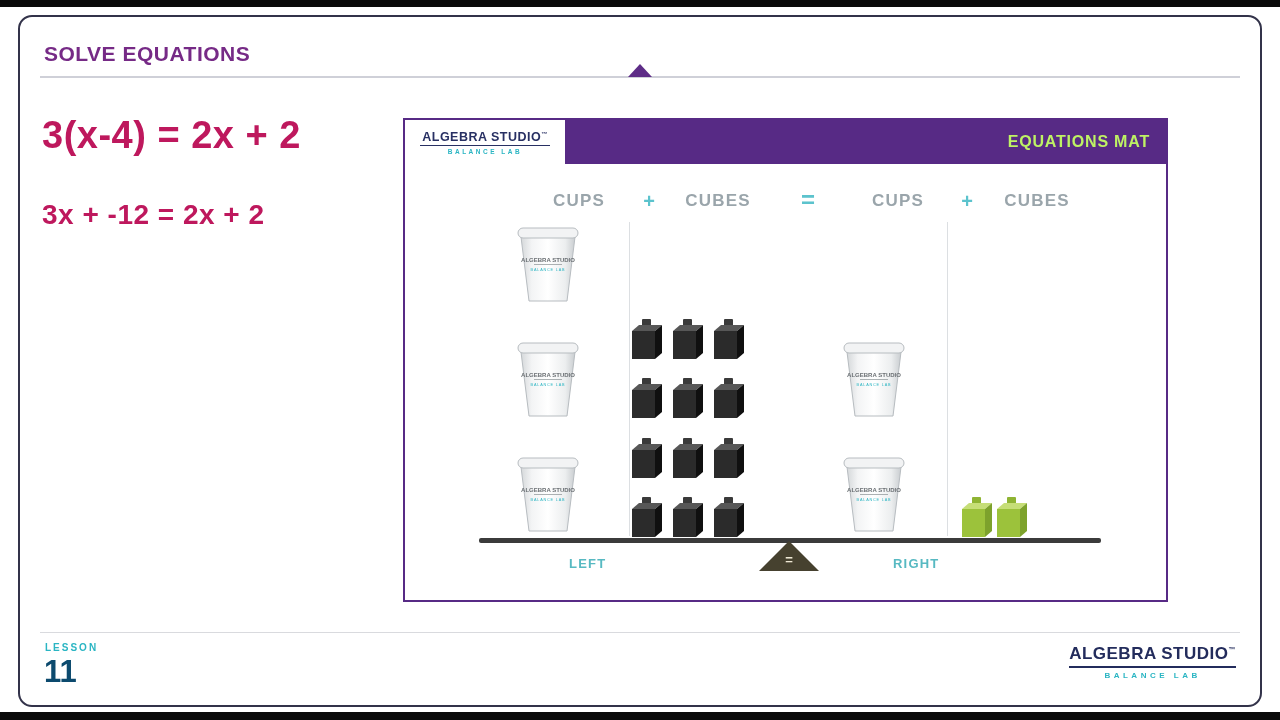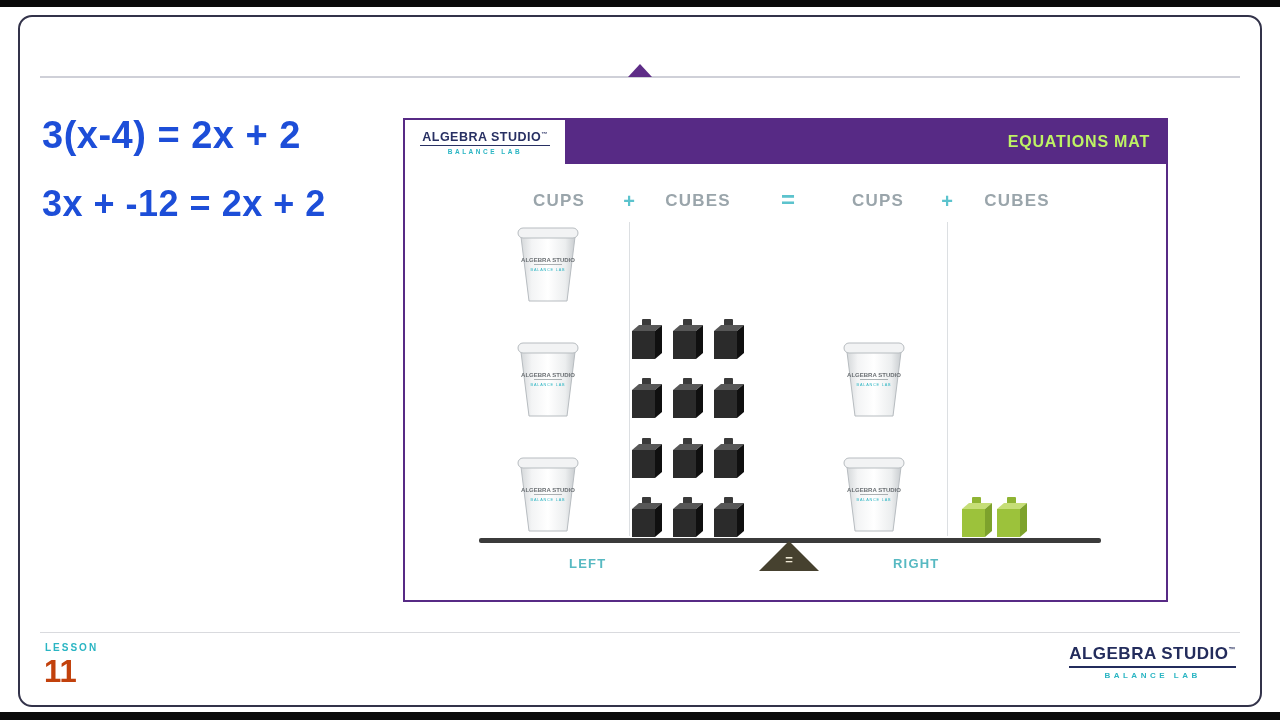--- a/index.html
+++ b/index.html
@@ -7,64 +7,65 @@
   .slide { position:relative; width:1280px; height:720px; background:#ffffff; overflow:hidden; }
   .bar-top { position:absolute; left:0; top:0; width:100%; height:7px; background:#0a0a0a; }
   .bar-bottom { position:absolute; left:0; bottom:0; width:100%; height:8px; background:#0a0a0a; }
   .frame { position:absolute; left:18px; right:18px; top:15px; bottom:13px; border:2px solid #33334a; border-radius:14px; pointer-events:none; }
 
   .title-left { position:absolute; left:44px; top:42px; font-size:21px; font-weight:800; letter-spacing:0.5px; color:#762a86; }
   .title-right { position:absolute; right:46px; top:42px; font-size:21px; font-weight:800; letter-spacing:0.5px; color:#29b6c5; }
   .rule { position:absolute; left:40px; right:40px; top:76px; height:2px; background:#cfd0d8; }
   .rule-tri { position:absolute; left:628px; top:64px; width:0; height:0; border-left:12px solid transparent; border-right:12px solid transparent; border-bottom:13px solid #5e2d87; }
 
-  .equations { position:absolute; left:42px; top:114px; color:#1d4ed8; }
+  .equations { position:absolute; left:42px; top:114px; color:#be185d; }
   .eq1 { font-size:38px; font-weight:700; letter-spacing:0.5px; }
-  .eq2 { font-size:36px; font-weight:700; letter-spacing:0.5px; margin-top:26px; }
+  .eq2 { font-size:28px; font-weight:700; letter-spacing:0.5px; margin-top:42px; }
 
   .mat { position:absolute; left:403px; top:118px; width:765px; height:484px; border:2px solid #572a85; background:#fff; }
   .mat-header { display:flex; height:44px; background:#572a85; }
   .mat-logo { width:160px; height:100%; background:#ffffff; display:flex; flex-direction:column; align-items:center; justify-content:center; }
   .mat-logo .logo-main { font-size:12.5px; font-weight:800; color:#283063; letter-spacing:0.5px; border-bottom:1.5px solid #283063; padding:0 2px 1px; }
   .mat-logo .logo-main sup { font-size:6px; }
   .mat-logo .logo-sub { font-size:6.5px; letter-spacing:2.5px; color:#2ab5c3; margin-top:2px; font-weight:700; }
   .mat-title { flex:1; display:flex; align-items:center; justify-content:flex-end; padding-right:16px; color:#bef264; font-size:16px; font-weight:800; letter-spacing:0.8px; }
   .mat-body { position:relative; width:100%; height:436px; background:#fff; }
 
-  .ch { position:absolute; transform:translateX(-50%); top:27px; font-weight:700; letter-spacing:1.2px; color:#9aa5ab; font-size:17px; }
+  .ch { position:absolute; transform:translateX(-50%); top:27px; font-weight:700; letter-spacing:1.2px; color:#9aa5ab; font-size:17px;margin-left:20px; }
   .ch.op { color:#5cc3cd; font-size:20px; letter-spacing:0; top:26px; }
   .ch.eqop { color:#5cc3cd; font-size:24px; font-weight:800; top:22px; letter-spacing:0; }
 
   .vline { position:absolute; top:58px; width:1px; height:314px; background:#dcdfe2; }
   .vline.l { left:224px; } .vline.r { left:542px; }
 
   .beam { position:absolute; left:74px; top:374px; width:622px; height:5px; background:#3b3b3b; border-radius:2px; }
   .fulcrum { position:absolute; left:354px; top:377px; width:0; height:0; border-left:30px solid transparent; border-right:30px solid transparent; border-bottom:30px solid #46412f; }
   .fulcrum-eq { position:absolute; left:374px; top:388px; width:20px; text-align:center; color:#efe9d5; font-size:13px; font-weight:800; }
   .side-label { position:absolute; top:392px; width:120px; text-align:left; font-size:13px; font-weight:700; letter-spacing:1.2px; color:#57b9c2; }
   .side-label.l { left:164px; } .side-label.r { left:488px; }
 
   .piece { position:absolute; }
 
   .footer-rule { position:absolute; left:40px; right:40px; top:632px; height:1px; background:#d9dade; }
   .lesson-label { position:absolute; left:45px; top:642px; font-size:10px; font-weight:700; letter-spacing:2px; color:#2ab5c3; }
-  .lesson-number { position:absolute; left:44px; top:654px; font-size:31px; font-weight:600; color:#c2410c; }
+  .lesson-number { position:absolute; left:44px; top:654px; font-size:31px; font-weight:600; color:#0c4a6e; }
   .footer-logo { position:absolute; right:44px; top:644px; text-align:center; }
   .footer-logo .logo-main { font-size:17px; font-weight:800; color:#232c5c; letter-spacing:0.5px; border-bottom:2px solid #232c5c; padding-bottom:2px; }
   .footer-logo .logo-main sup { font-size:7px; }
   .footer-logo .logo-sub { font-size:8px; letter-spacing:3.5px; color:#2ab5c3; margin-top:3px; font-weight:700; }
 </style>
 </head>
 <body>
 
 <div class="slide">
   <div class="bar-top"></div>
   <div class="bar-bottom"></div>
   <div class="frame"></div>
 
+  <div class="title-left">SOLVE EQUATIONS</div>
   <div class="rule"></div>
   <div class="rule-tri"></div>
 
   <div class="equations">
     <div class="eq1">3(x-4) = 2x + 2</div>
     <div class="eq2">3x + -12 = 2x + 2</div>
   </div>
 
   <div class="mat">
     <div class="mat-header">

